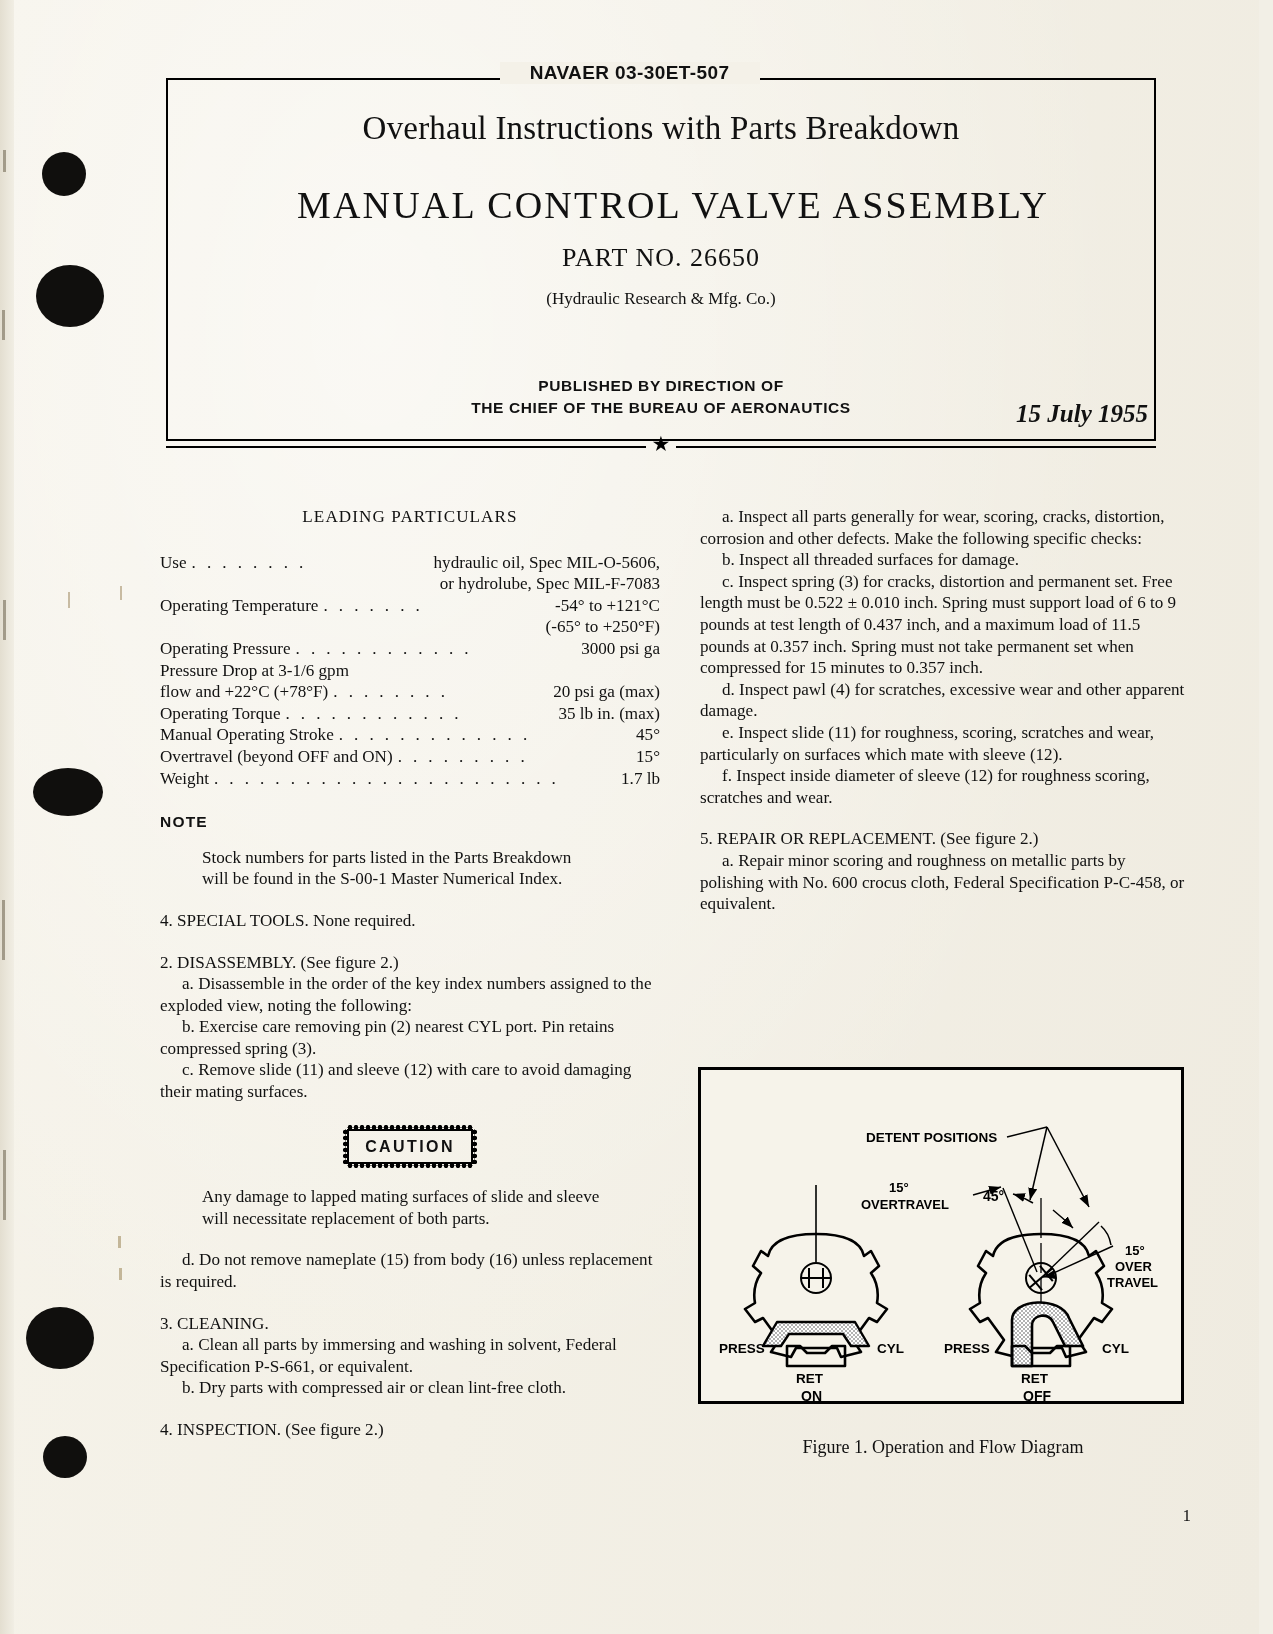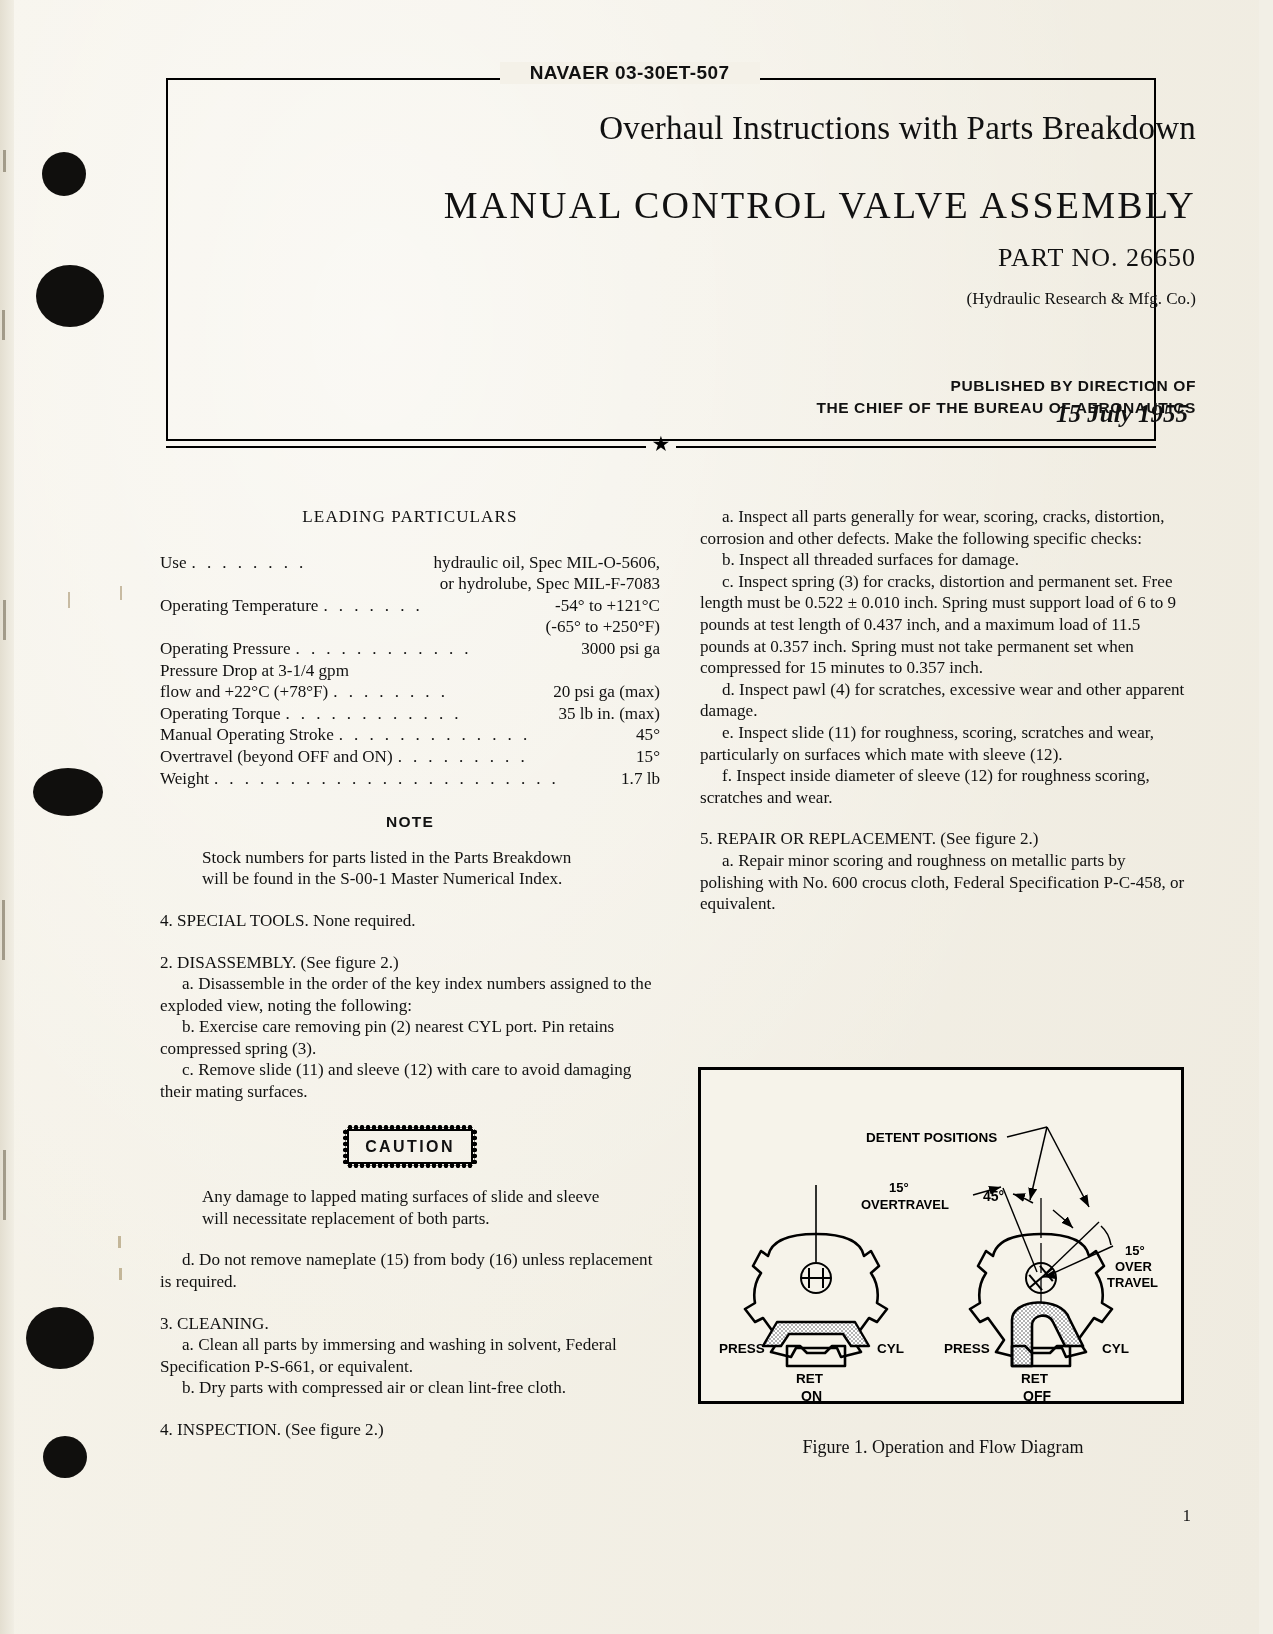--- a/index.html
+++ b/index.html
@@ -66,22 +66,21 @@
     background: #f4f1e8;
     padding: 0 14px;
     width: 232px;
     margin: 0 auto;
   }
   .title-inner {
     position: absolute;
     left: 166px;
     top: 78px;
     width: 990px;
-    text-align: right;
-    margin-left: 40px;
+    text-align: center;
   }
   .t-overhaul {
     margin-top: 32px;
     font-size: 33px;
     font-family: "Liberation Serif", "DejaVu Serif", serif;
     letter-spacing: 0.2px;
   }
   .t-main {
     margin-top: 36px;
     font-size: 38px;
@@ -152,21 +151,20 @@
   }
   .col-left { left: 160px; width: 500px; }
   .col-right { left: 700px; width: 490px; }
 
   .sec-head {
     text-align: center;
     letter-spacing: 1.1px;
     margin-bottom: 24px;
   }
   .note-head {
-    text-align: center;
     font-family: "Liberation Sans", "DejaVu Sans", sans-serif;
     font-weight: bold;
     font-size: 15.5px;
     letter-spacing: 1.2px;
     margin: 22px 0 14px 0;
   }
   .note-body {
     margin: 0 0 0 42px;
     width: 398px;
   }
@@ -339,21 +337,21 @@
       </div>
       <div class="lp-cont">(-65° to +250°F)</div>
 
       <div class="lp-row">
         <span class="lp-label">Operating Pressure</span>
         <span class="lp-dots">. . . . . . . . . . . .</span>
         <span class="lp-val">3000 psi ga</span>
       </div>
 
       <div class="lp-row">
-        <span class="lp-label">Pressure Drop at 3-1/4 gpm</span>
+        <span class="lp-label">Pressure Drop at 3-1/6 gpm</span>
       </div>
 
       <div class="lp-row">
         <span class="lp-label">flow and +22°C (+78°F)</span>
         <span class="lp-dots">. . . . . . . .</span>
         <span class="lp-val">20 psi ga (max)</span>
       </div>
 
       <div class="lp-row">
         <span class="lp-label">Operating Torque</span>

